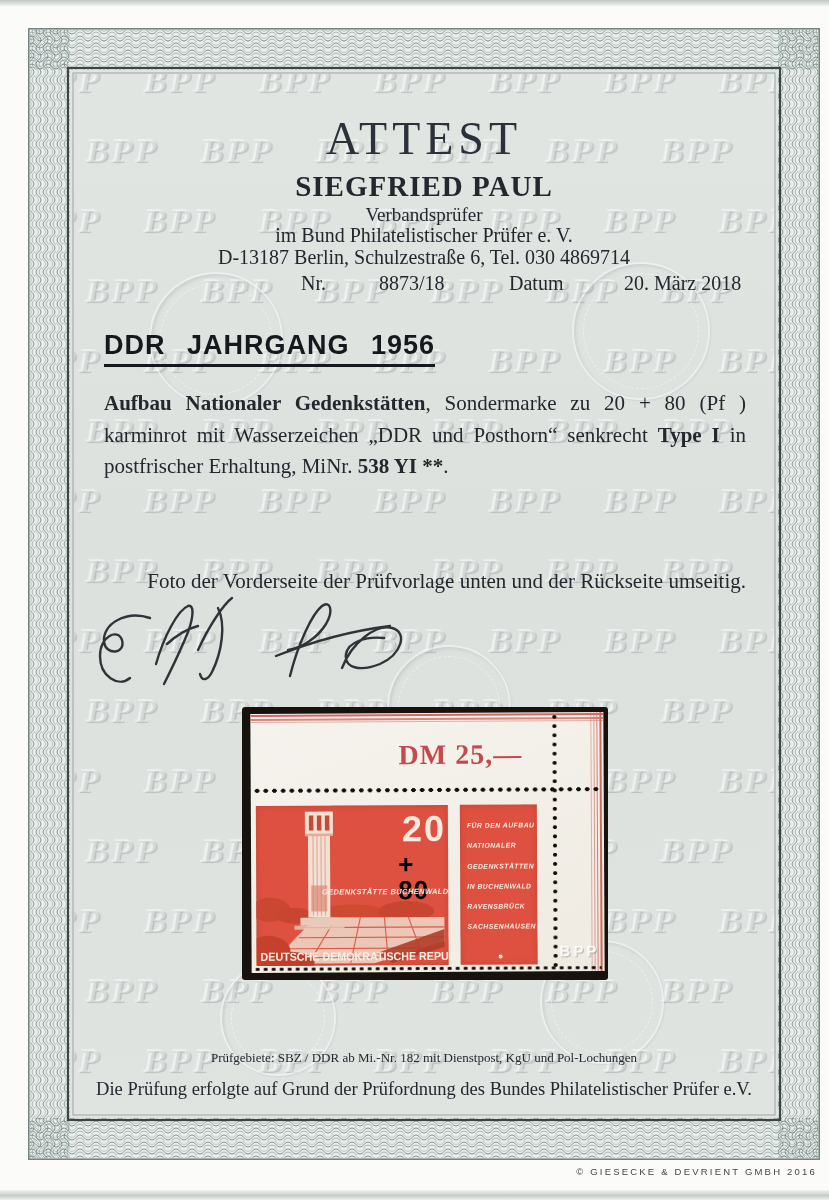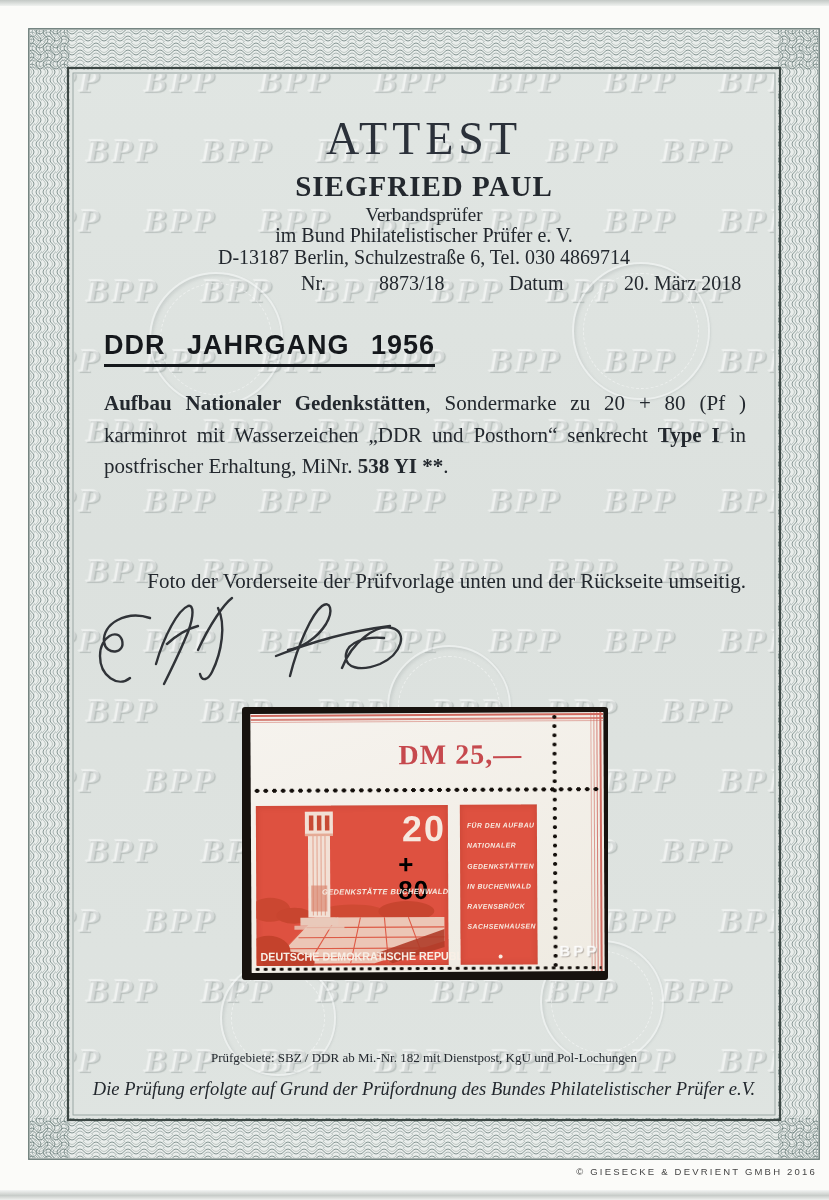--- a/index.html
+++ b/index.html
@@ -32,21 +32,21 @@
   .heading{position:absolute;left:76px;top:302px;font-family:"Liberation Sans",sans-serif;
       font-weight:bold;font-size:27px;letter-spacing:1px;word-spacing:13px;
       border-bottom:3.5px solid #15181c;padding-bottom:3px;color:#15181c;}
   .para{position:absolute;left:76px;width:642px;font-size:21px;line-height:31.5px;
       text-align:justify;}
   .p1{top:360px;}
   .p2{top:466px;}
   .p3{top:538px;text-align:right;}
   .sig-svg{position:absolute;left:62px;top:552px;}
   .footer1{top:1022px;font-size:13px;}
-  .footer2{top:1051px;font-size:18.5px;font-style:italic;}
+  .footer2{top:1051px;font-size:18.5px;}
   .credit{position:absolute;top:1166px;right:12px;font-family:"Liberation Sans",sans-serif;
       font-size:9.5px;letter-spacing:2.2px;color:#454545;}
   
   .photo{position:absolute;left:214px;top:679px;width:366px;height:273px;background:#17120e;
       border-radius:3px;}
   .sheet{position:absolute;left:9px;top:6px;width:353px;height:259px;overflow:hidden;
       background:linear-gradient(160deg,#f6f3ee,#efebe2);transform:rotate(-0.3deg);}
   .rl{position:absolute;left:0;width:100%;background:#d06a60;}
   .rl1{top:1px;height:2px;}
   .rl2{top:5px;height:1.5px;opacity:.8;}

